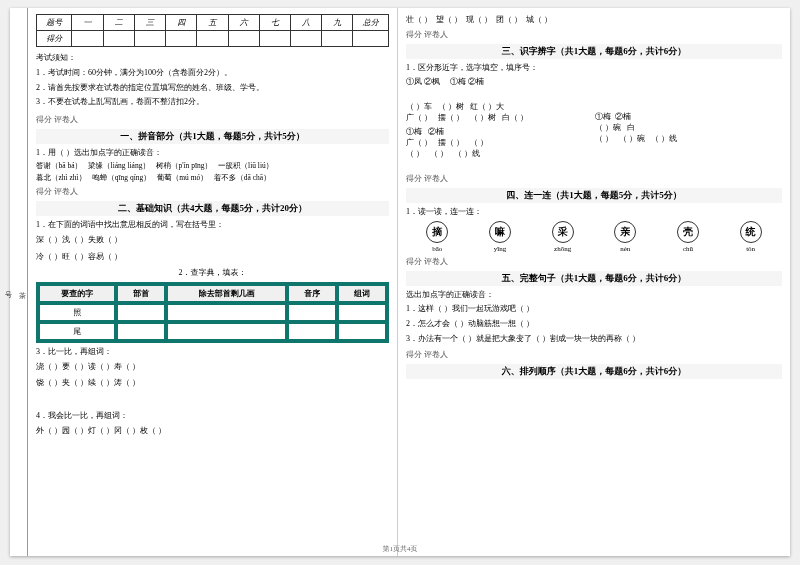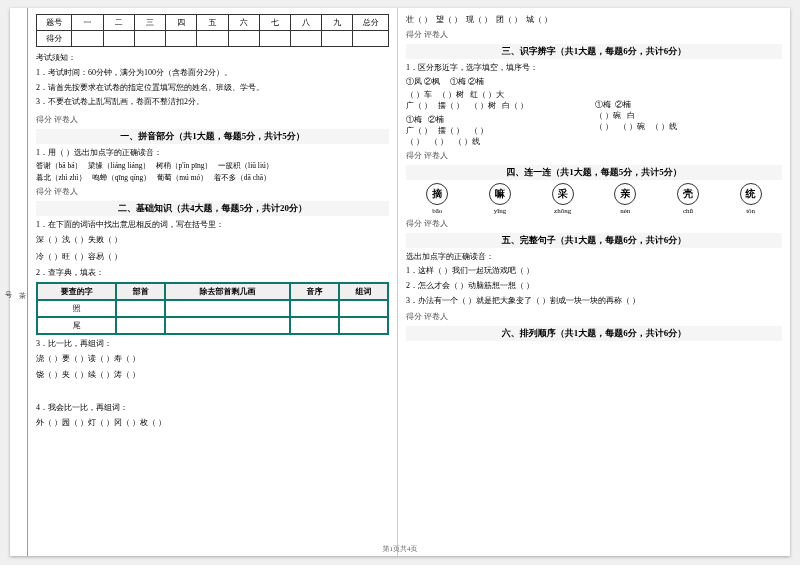--- a/index.html
+++ b/index.html
@@ -82,20 +82,21 @@
       width: 100%;
       border-collapse: collapse;
       margin-bottom: 5px;
       font-size: 8px;
     }
     .score-table td, .score-table th {
       border: 1px solid #333;
       padding: 2px 4px;
       text-align: center;
       min-width: 22px;
+      font-style: italic;
     }
     .instructions {
       font-size: 8px;
       margin-bottom: 5px;
       line-height: 1.6;
     }
     .instructions p {
       margin-bottom: 2px;
     }
     .score-bar {
@@ -130,21 +131,21 @@
     .pinyin-item {
       font-size: 7.5px;
     }
     .blank-table {
       width: 100%;
       border-collapse: collapse;
       font-size: 8px;
       margin: 3px 0;
     }
     .blank-table td, .blank-table th {
-      border: 2px solid #0f766e;
+      border: 4px solid #0f766e;
       padding: 2px 4px;
       text-align: center;
     }
     .blank-table th {
       background: #f0f0f0;
     }
     .answer-line {
       display: flex;
       flex-wrap: wrap;
       gap: 3px;
@@ -287,21 +288,21 @@
       </div>
       <div class="section-title">二、基础知识（共4大题，每题5分，共计20分）</div>
       <div class="question">1．在下面的词语中找出意思相反的词，写在括号里：</div>
       <div class="answer-line">
         <span>深（  ）浅（  ）失败（  ）</span>
       </div>
       <div class="answer-line">
         <span>冷（  ）旺（  ）容易（  ）</span>
       </div>
 
-      <div class="question" style="margin-top:3px;">2．查字典，填表：</div>
+      <div class="question" style="margin-top:3px;text-align:center;">2．查字典，填表：</div>
       <table class="blank-table">
         <tbody>
             <tr>
           <th>要查的字</th>
           <th>部首</th>
           <th>除去部首剩几画</th>
           <th>音序</th>
           <th>组词</th>
         </tr>
         <tr>
@@ -350,39 +351,40 @@
       </div>
       <div class="section-title">三、识字辨字（共1大题，每题6分，共计6分）</div>
       <div class="question">1．区分形近字，选字填空，填序号：</div>
 
       <div style="font-size:8px; margin:2px 0;">
         <span>①凤  ②枫</span>
         &nbsp;&nbsp;&nbsp;
         <span>①梅  ②楠</span>
       </div>
 
-      <div style="display:grid; grid-template-columns:1fr 1fr; gap:2px; font-size:8px; margin:2px 0;">
+      <div style="display:grid; grid-template-columns:1fr 1fr; gap:2px; font-size:8px; margin:14px 0;">
         <div>
           <div>（  ）车 &nbsp; （  ）树 &nbsp; 红（  ）大</div>
           <div>广（  ） &nbsp; 摆（  ） &nbsp; （  ）树 &nbsp; 白（  ）</div>
           <div style="margin-top:3px;">①梅 &nbsp; ②楠</div>
           <div>广（  ） &nbsp; 摆（  ） &nbsp; （  ）</div>
           <div>（  ） &nbsp; （  ） &nbsp; （  ）线</div>
         </div>
         <div>
           <div style="margin-top:10px;">①梅 &nbsp;②楠</div>
           <div>（  ）碗 &nbsp; 白</div>
           <div>（  ） &nbsp; （  ）碗 &nbsp; （  ）线</div>
         </div>
       </div>
 
       <div class="score-bar">
         <span>得分  评卷人</span>
       </div>
       <div class="section-title">四、连一连（共1大题，每题5分，共计5分）</div>
+      <div class="question">1．读一读，连一连：</div>
 
       <div class="connect-chars">
         <div class="connect-char-item">
           <div class="connect-circle">摘</div>
           <div class="connect-pinyin">bāo</div>
         </div>
         <div class="connect-char-item">
           <div class="connect-circle">嘛</div>
           <div class="connect-pinyin">yīng</div>
         </div>

